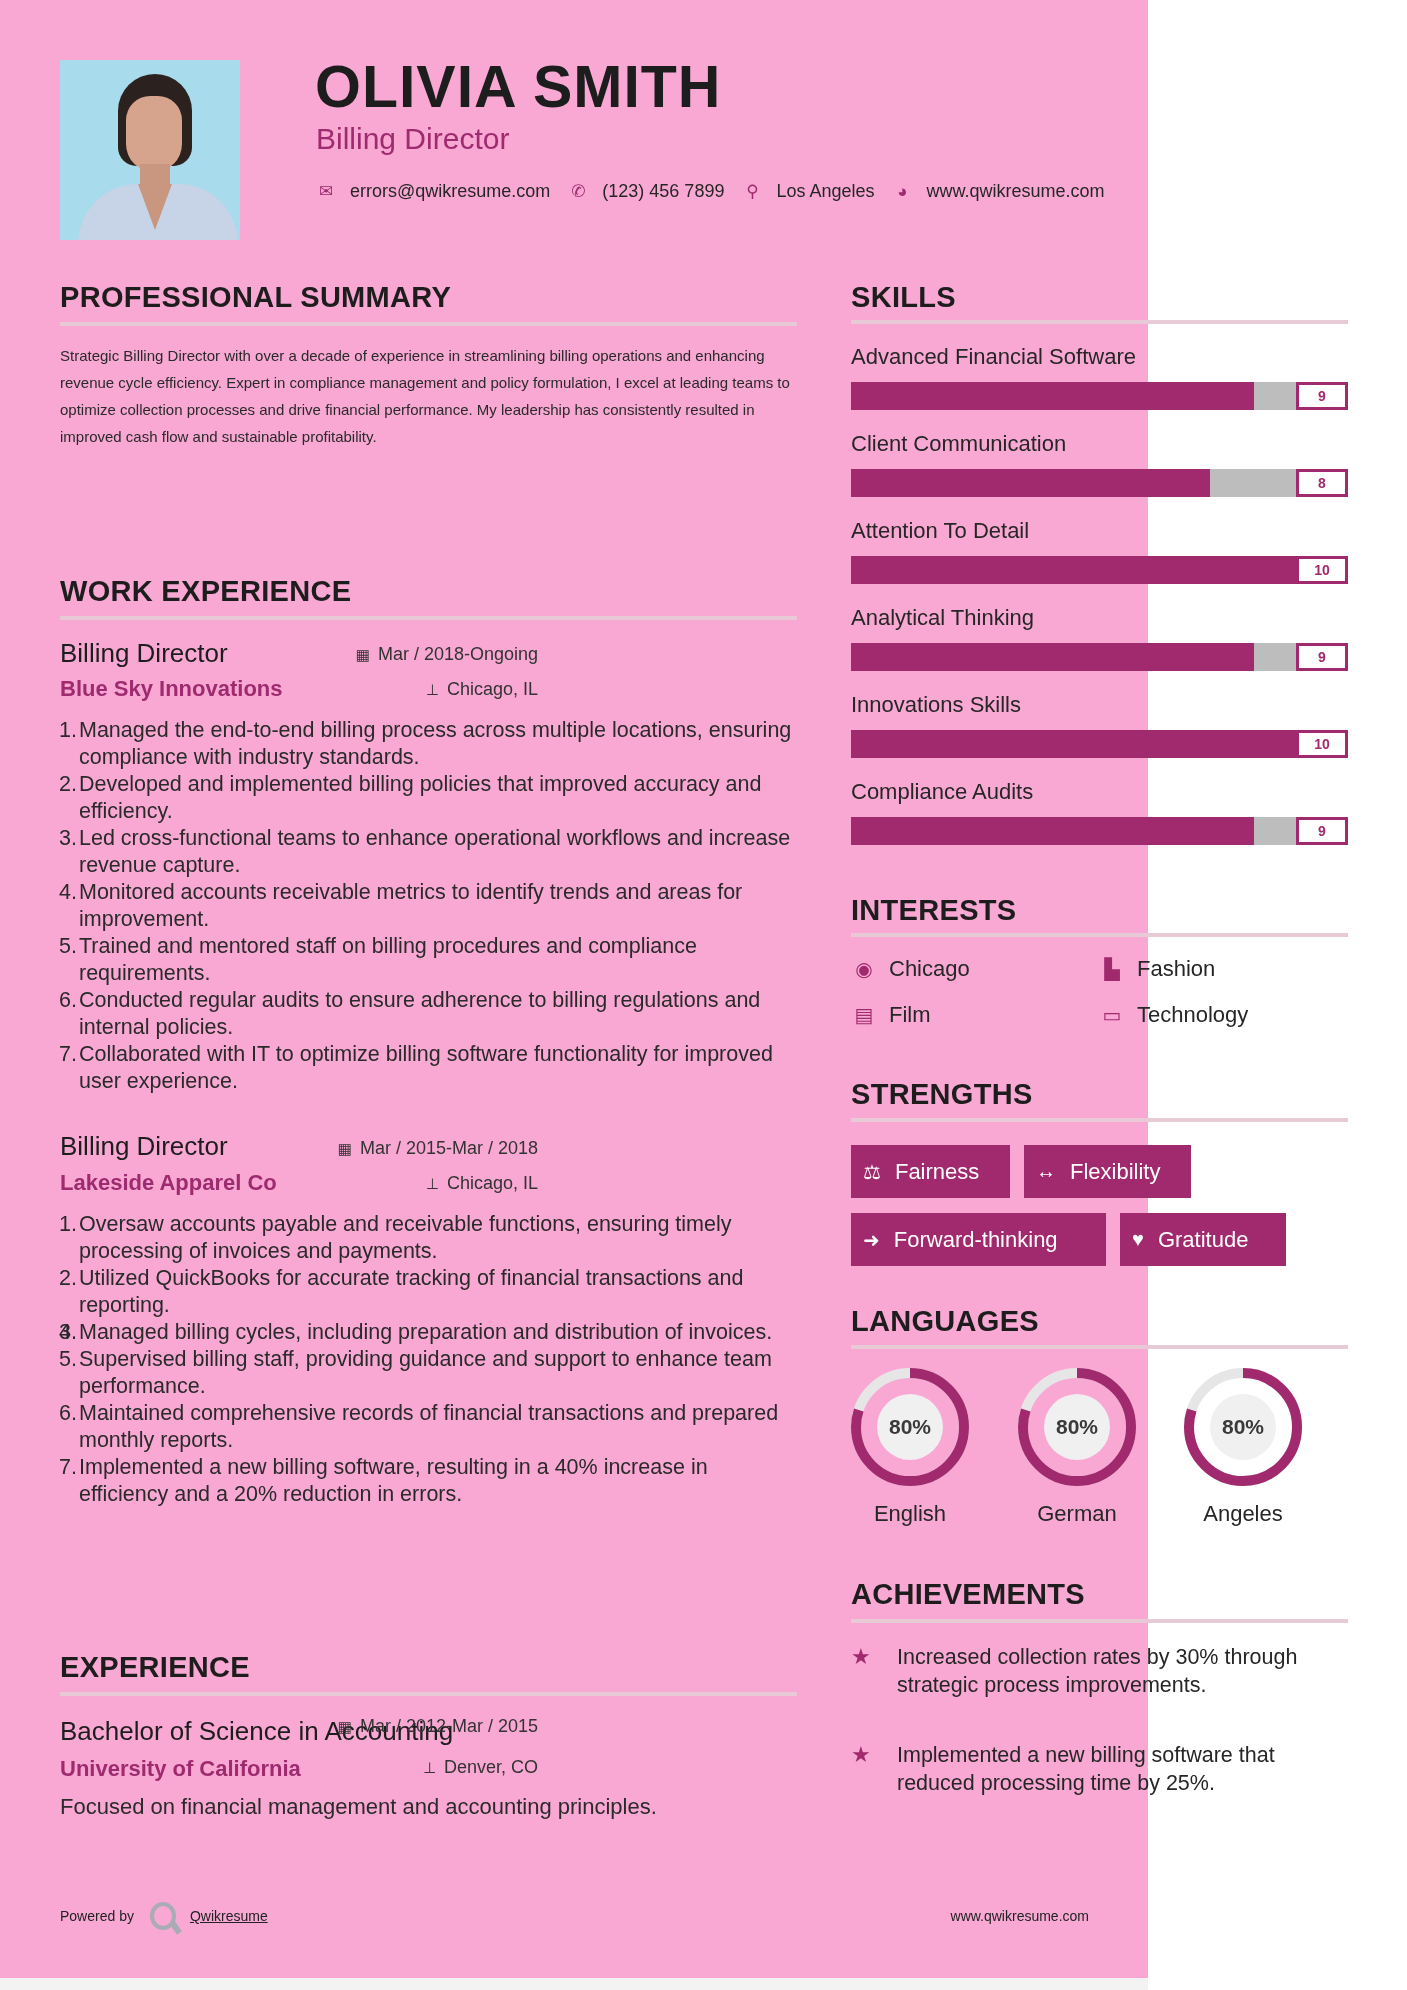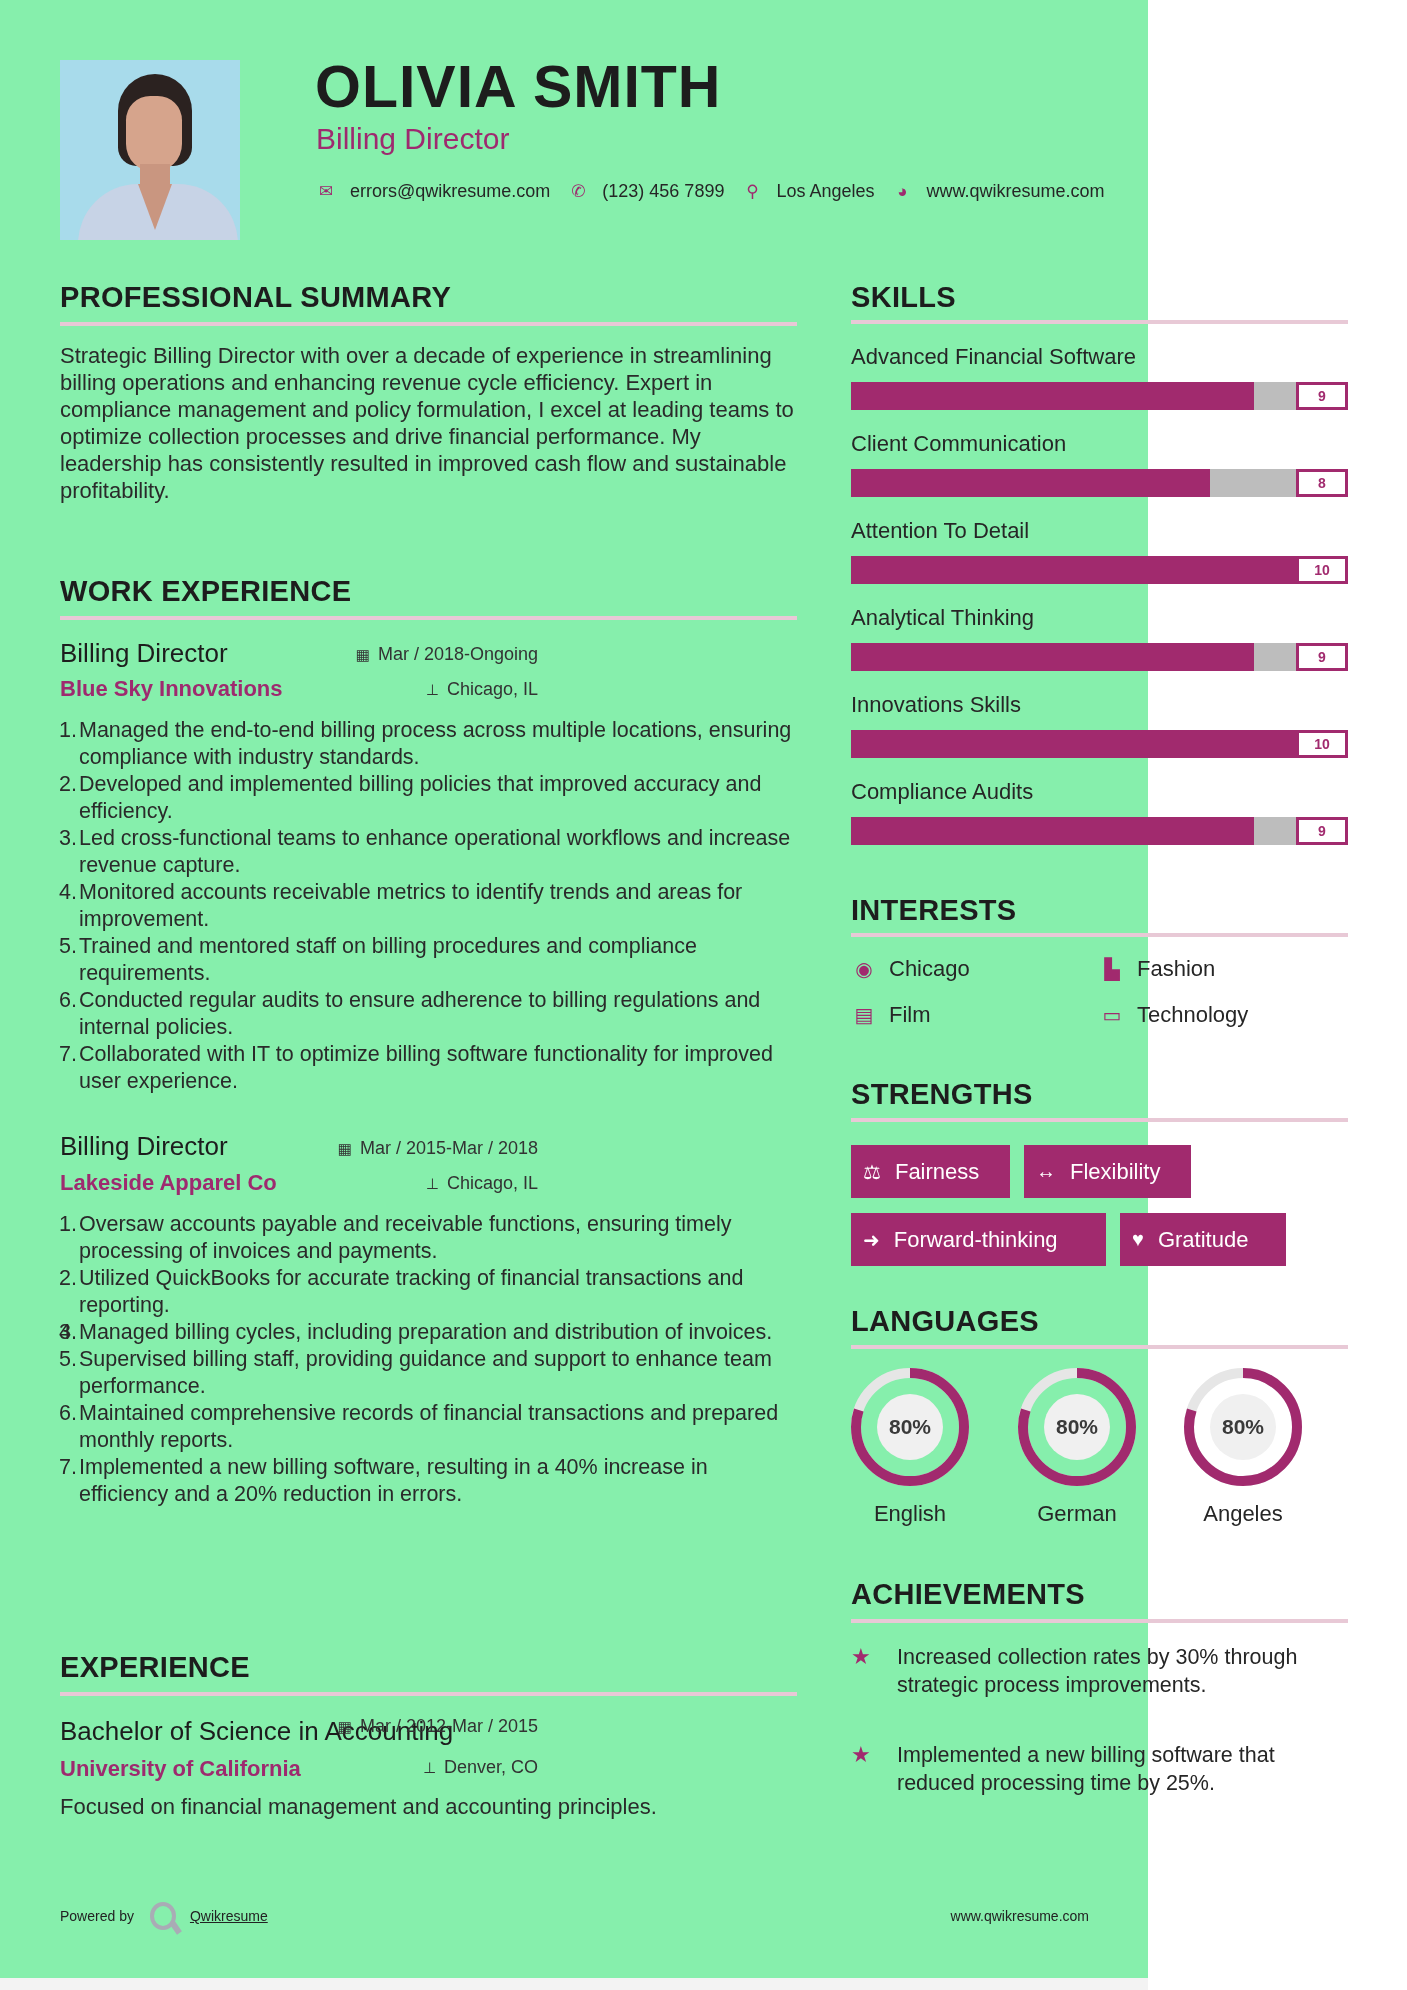--- a/index.html
+++ b/index.html
@@ -1,18 +1,18 @@
 <!DOCTYPE html>
 <html><head>
 <meta charset="utf-8">
 <style>
   * { box-sizing: border-box; margin: 0; padding: 0; }
   html, body { width: 1407px; height: 1990px; background: #ffffff; overflow: hidden; }
   body { font-family: "Liberation Sans", "DejaVu Sans", sans-serif; color: #262626; position: relative; }
-  .page { position: absolute; left: 0; top: 0; width: 1148px; height: 1990px; background: #86efac; }
+  .page { position: absolute; left: 0; top: 0; width: 1148px; height: 1990px; background: #f9a8d4; }
   .page::after { content: ""; position: absolute; left: 0; right: 0; bottom: 0; height: 12px; background: #f3f3f3; }
 
   
   .photo { position: absolute; left: 60px; top: 60px; width: 180px; height: 180px; background: #a8dbeb; overflow: hidden; }
   .photo .hair { position: absolute; left: 58px; top: 14px; width: 74px; height: 92px; background: #2b2220; border-radius: 40px 40px 20px 20px; }
   .photo .face { position: absolute; left: 66px; top: 36px; width: 56px; height: 76px; background: #d6a48c; border-radius: 26px 26px 30px 30px; }
   .photo .neck { position: absolute; left: 80px; top: 104px; width: 30px; height: 30px; background: #c99680; }
   .photo .shirt { position: absolute; left: 18px; top: 124px; width: 160px; height: 70px; background: #c7d3e6; border-radius: 60px 60px 0 0; }
   .photo .collar { position: absolute; left: 78px; top: 124px; width: 34px; height: 46px; background: #c99680; clip-path: polygon(0 0, 100% 0, 50% 100%); }
 
@@ -23,21 +23,21 @@
   .contacts .c-icon { color: #9e2a6f; font-size: 17px; width: 20px; margin-right: 14px; text-align: center; }
 
   
   .sec-title { position: absolute; font-size: 29px; font-weight: 700; color: #1d1d1d; line-height: 1; letter-spacing: 0.3px; }
   .sec-rule { position: absolute; height: 4px; background: #e8c9d6; }
   .left .sec-title { left: 60px; }
   .left .sec-rule { left: 60px; width: 737px; }
   .right .sec-title { left: 851px; }
   .right .sec-rule { left: 851px; width: 497px; }
 
-  .summary { position: absolute; left: 60px; top: 342px; width: 740px; font-size: 22px; line-height: 27px; color: #2a2a2a; }
+  .summary { position: absolute; left: 60px; top: 342px; width: 740px; font-size: 15px; line-height: 27px; color: #2a2a2a; }
 
   .job-title { position: absolute; left: 60px; font-size: 26px; color: #1d1d1d; line-height: 1; }
   .job-company { position: absolute; left: 60px; font-size: 22px; color: #9e2a6f; line-height: 1; font-weight: bold; }
   .job-meta { position: absolute; right: 610px; font-size: 18px; color: #333; line-height: 1; display: flex; align-items: center; white-space: nowrap; }
   .job-meta .m-icon { font-size: 15px; margin-right: 8px; color: #333; }
   .job-list { position: absolute; left: 60px; width: 740px; font-size: 21.5px; line-height: 27px; color: #2a2a2a; list-style: none; }
   .job-list li { position: relative; padding-left: 19px; }
   .job-list li .num { position: absolute; left: -10px; width: 27px; text-align: right; }
 
   .edu-desc { position: absolute; left: 60px; font-size: 22px; color: #2a2a2a; line-height: 1; }

